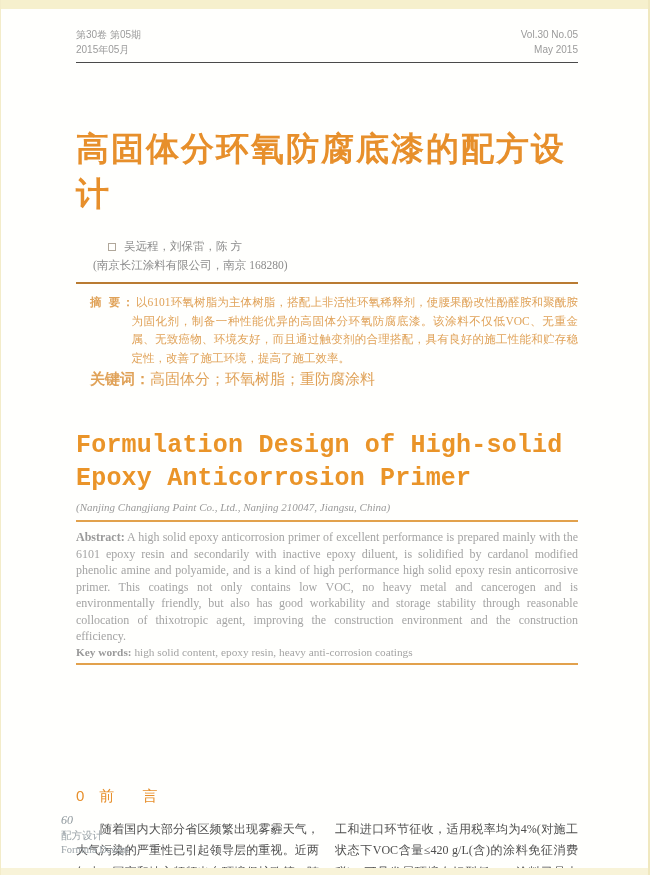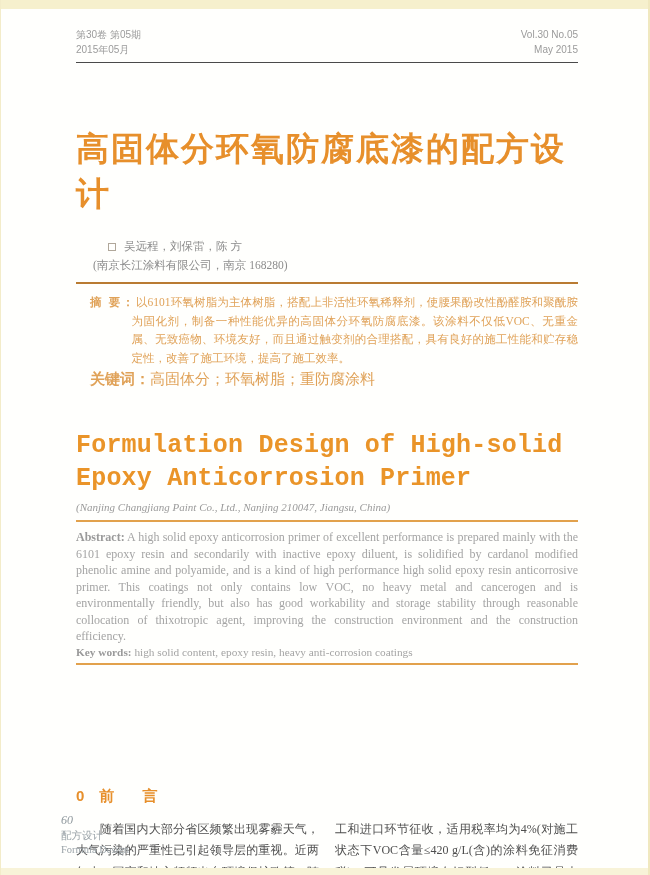--- a/index.html
+++ b/index.html
@@ -90,21 +90,21 @@
     text-align: justify;
   }
   .abstract-en b, .keywords-en b { color: #9a9a9a; }
   .keywords-en { color: #a4a4a4; font-size: 11.3px; margin-top: 1px; }
   .rule-en-bottom { margin-top: 5px; }
 
   
   .section-heading {
     margin-top: 122px;
     font-family: "Liberation Sans", sans-serif;
-    font-weight: bold; font-size: 15px; color: #e78f2b; letter-spacing: 1px;
+    font-weight: normal; font-size: 15px; color: #e78f2b; letter-spacing: 1px;
   }
   .section-heading .sec-no { margin-right: 14px; }
   .section-heading .sec-title { letter-spacing: 12px; }
 
   .columns { display: flex; gap: 16px; margin-top: 13px; }
   .column { flex: 1; color: #4e4e4e; font-size: 12px; line-height: 1.78;
     text-align: justify; }
   .column p.indent { text-indent: 2em; }
 
   

